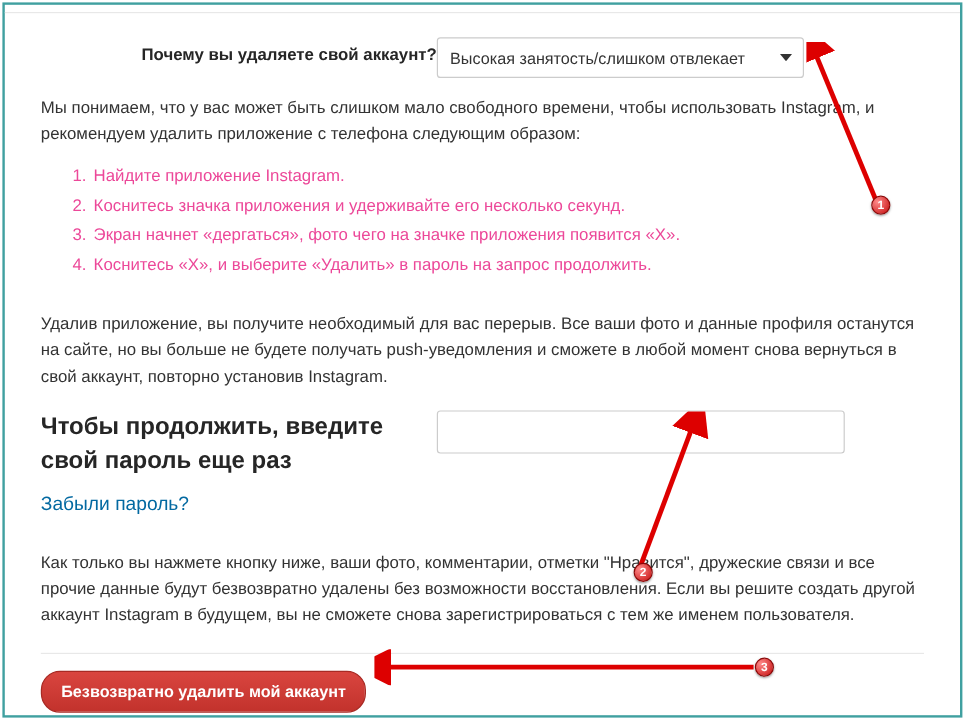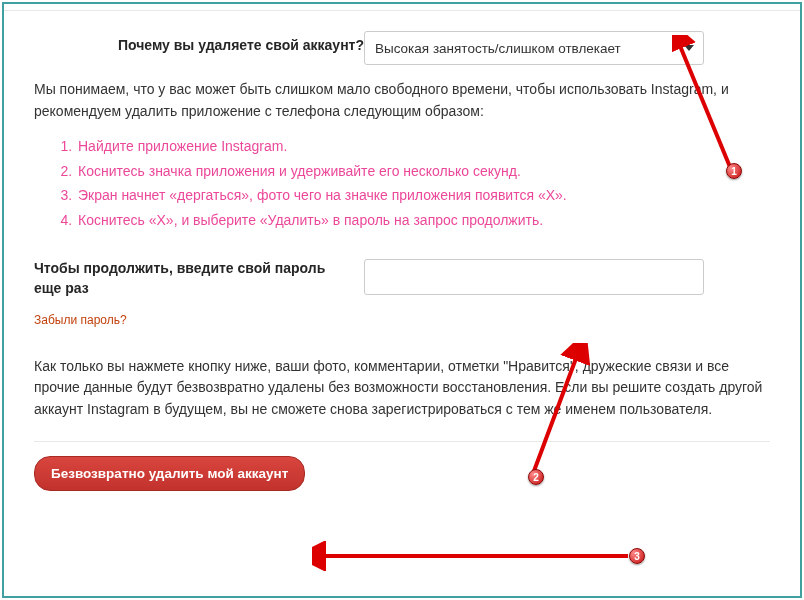--- a/index.html
+++ b/index.html
@@ -14,21 +14,21 @@
     padding-top: 6px;
   }
   .inner {
     border-top: 1px solid #e8e8e8;
     padding: 20px 30px 24px 30px;
     position: relative;
     height: 100%;
   }
   .row1 { display: flex; align-items: flex-start; margin-bottom: 14px; }
   .q-label { font-weight: 700; font-size: 14px; color: #262626; width: 330px; padding-top: 6px; text-align: right; }
-  .select-wrap { position: relative; width: 340px; }
+  .select-wrap { position: relative; width: 306px; }
   select.reason {
     width: 100%;
     height: 34px;
     border: 1px solid #ccc;
     border-radius: 3px;
     padding: 0 28px 0 10px;
     font-size: 13.5px;
     color: #333;
     background: #fff;
     appearance: none;
@@ -39,27 +39,27 @@
     width: 0; height: 0;
     border-left: 5px solid transparent;
     border-right: 5px solid transparent;
     border-top: 6px solid #333;
     pointer-events: none;
   }
   p.body { font-size: 14px; color: #333; line-height: 1.55; margin-bottom: 12px; }
   ol.steps { margin: 6px 0 27px 42px; font-size: 14px; color: #ec4899; line-height: 1.75; }
   ol.steps li { padding-left: 2px; }
   .row2 { display: flex; align-items: flex-start; margin: 18px 0 6px 0; }
-  .pw-label { font-weight: 700; font-size: 14px; color: #262626; width: 330px; line-height: 1.4; padding-right: 20px; }
+  .pw-label { font-weight: 700; font-size: 20px; color: #262626; width: 330px; line-height: 1.4; padding-right: 20px; }
   input.pw {
     width: 340px; height: 36px;
     border: 1px solid #ccc; border-radius: 3px;
     padding: 0 10px; font-size: 14px; background: #fff;
   }
-  a.forgot { color: #c2410c; font-size: 12px; text-decoration: none; display: inline-block; margin-top: 8px; }
+  a.forgot { color: #0369a1; font-size: 16px; text-decoration: none; display: inline-block; margin-top: 8px; }
   .rule { border: none; border-top: 1px solid #e8e8e8; margin: 20px 0 14px 0; }
   button.delete {
     background: linear-gradient(#d9453f, #c2322c);
     color: #fff; border: 1px solid #a82a24;
     border-radius: 16px;
     padding: 9px 16px;
     font-size: 13.5px; font-weight: 600;
     cursor: pointer;
   }
   
@@ -92,20 +92,21 @@
 
     <p class="body">Мы понимаем, что у вас может быть слишком мало свободного времени, чтобы использовать Instagram, и рекомендуем удалить приложение с телефона следующим образом:</p>
 
     <ol class="steps">
       <li>Найдите приложение Instagram.</li>
       <li>Коснитесь значка приложения и удерживайте его несколько секунд.</li>
       <li>Экран начнет «дергаться», фото чего на значке приложения появится «X».</li>
       <li>Коснитесь «X», и выберите «Удалить» в пароль на запрос продолжить.</li>
     </ol>
 
+    <p class="body">Удалив приложение, вы получите необходимый для вас перерыв. Все ваши фото и данные профиля останутся на сайте, но вы больше не будете получать push-уведомления и сможете в любой момент снова вернуться в свой аккаунт, повторно установив Instagram.</p>
 
     <div class="row2">
       <div class="pw-label">Чтобы продолжить, введите свой пароль еще раз</div>
       <input type="password" class="pw" value="" style="">
     </div>
 
     <a href="#" class="forgot">Забыли пароль?</a>
 
     <p class="body" style="margin-top:28px;">Как только вы нажмете кнопку ниже, ваши фото, комментарии, отметки "Нравится", дружеские связи и все прочие данные будут безвозвратно удалены без возможности восстановления. Если вы решите создать другой аккаунт Instagram в будущем, вы не сможете снова зарегистрироваться с тем же именем пользователя.</p>
 

